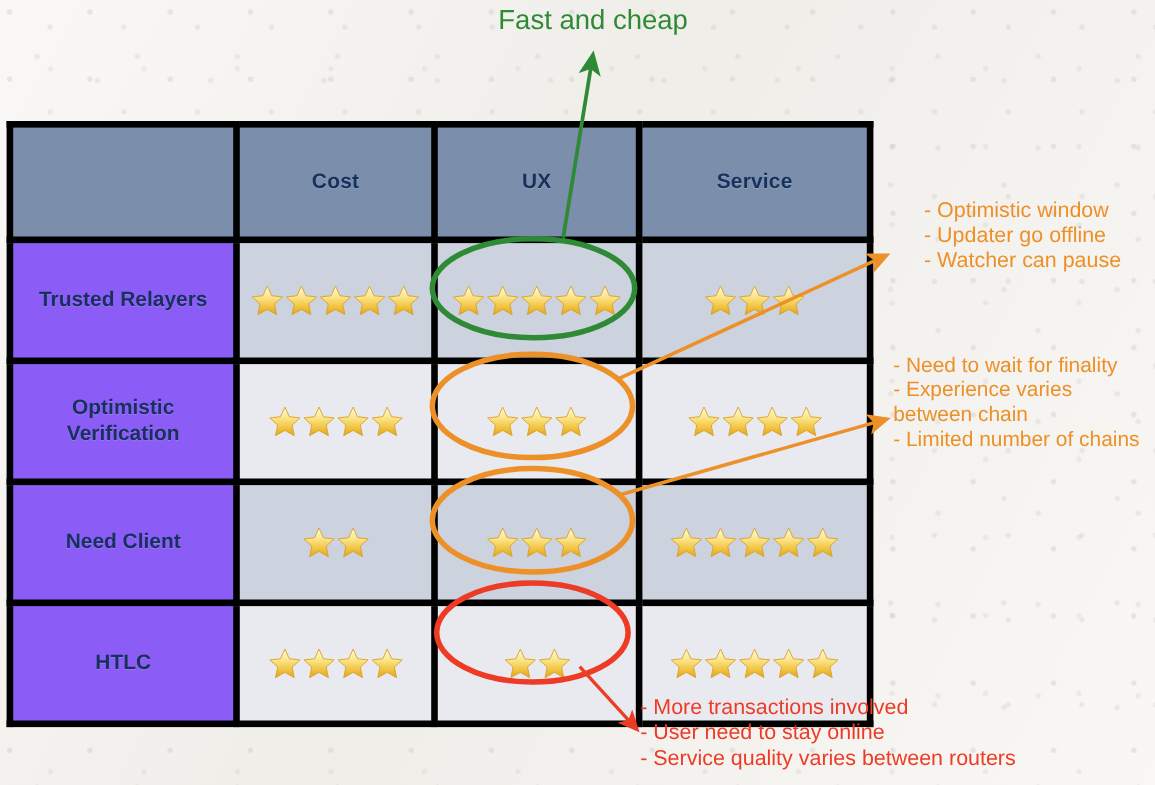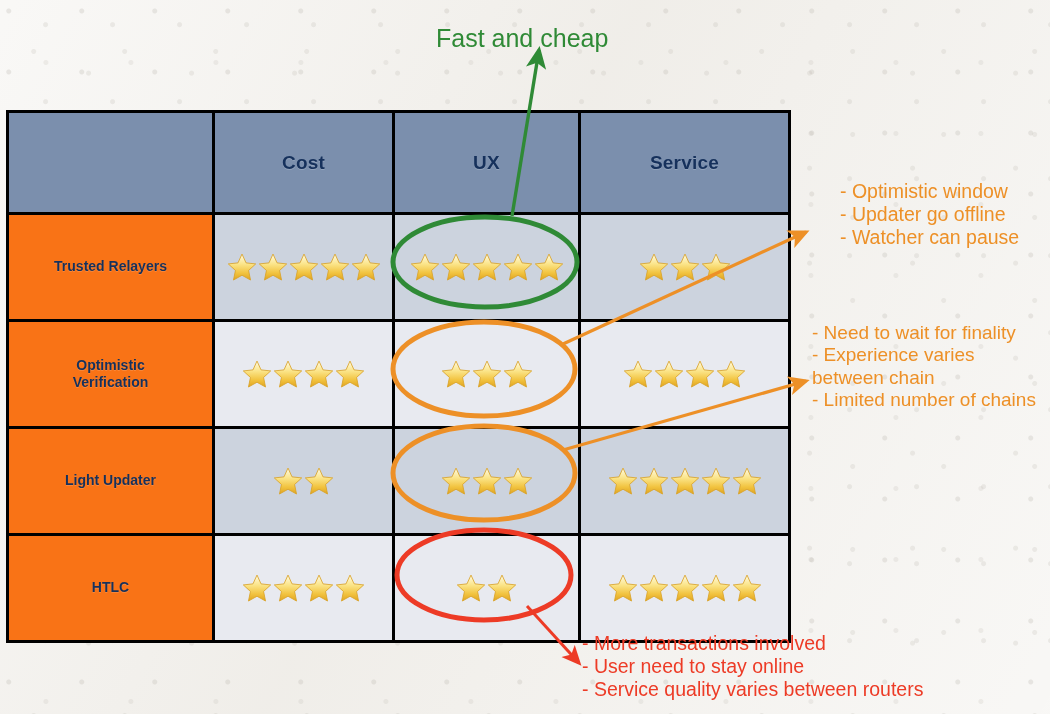--- a/index.html
+++ b/index.html
@@ -34,21 +34,21 @@
   #matrix-table {
     position: absolute;
     left: 6px;
     top: 110px;
     width: 784px;
     height: 518px;
     border-collapse: collapse;
     table-layout: fixed;
   }
   #matrix-table td, #matrix-table th {
-    border: 3px solid #000000;
+    border: 6px solid #000000;
     padding: 0;
     margin: 0;
     vertical-align: middle;
     text-align: center;
   }
   .col-label  { width: 206px; }
   .col-rating { width: 180px; }
   .col-rating2 { width: 186px; }
   .col-rating3 { width: 210px; }
 
@@ -56,22 +56,22 @@
   .hdr-text {
     font-size: 19px;
     font-weight: bold;
     color: #16315c;
     letter-spacing: 0.2px;
     text-shadow: 0 1px 0 rgba(255,255,255,0.18);
   }
   .hdr-row td.hdr-under { border-bottom: 4px solid #1f3864; }
 
   .rowlabel {
-    background: #f97316;
-    font-size: 14px;
+    background: #8b5cf6;
+    font-size: 19px;
     font-weight: bold;
     color: #16315c;
     line-height: 1.25;
     text-shadow: 0 1px 0 rgba(255,255,255,0.15);
   }
   .cell-dark  { background: #ccd3de; }
   .cell-light { background: #e8eaf0; }
 
   .data-row td { height: 104px; }
 
@@ -97,25 +97,24 @@
     height: 714px;
     pointer-events: none;
   }
 
   .caption {
     position: absolute;
     line-height: 1.18;
     white-space: pre-line;
   }
   #title-fast-cheap {
-    left: 436px;
+    left: 453px;
     top: 4px;
     font-size: 25px;
     color: #2f8a36;
-    margin-top: 20px;
   }
   #note-optimistic-window {
     left: 840px;
     top: 180px;
     width: 238px;
     font-size: 19.5px;
     color: #ed9027;
   }
   #note-finality {
     left: 812px;
@@ -420,21 +419,21 @@
                   <stop offset="72%" stop-color="#f2c441"></stop>
                   <stop offset="100%" stop-color="#e0a41f"></stop>
                 </linearGradient>
               </defs>
               <path d="M16 2.2 L20.3 11.6 L30.6 12.7 L23 19.7 L25.1 29.9 L16 24.8 L6.9 29.9 L9 19.7 L1.4 12.7 L11.7 11.6 Z" fill="url(#sg)" stroke="#d9a22a" stroke-width="0.9" stroke-linejoin="round"></path>
             </svg></span>
       </td>
     </tr>
 
     <tr class="data-row">
-      <td class="rowlabel">Light Updater</td>
+      <td class="rowlabel">Need Client</td>
       <td class="cell-dark">
         <span class="stars"><svg class="star" viewBox="0 0 32 32" xmlns="http://www.w3.org/2000/svg">
               <defs>
                 <linearGradient id="sg" x1="0" y1="0" x2="0" y2="1">
                   <stop offset="0%" stop-color="#fffbe6"></stop>
                   <stop offset="38%" stop-color="#fbe58a"></stop>
                   <stop offset="72%" stop-color="#f2c441"></stop>
                   <stop offset="100%" stop-color="#e0a41f"></stop>
                 </linearGradient>
               </defs>

